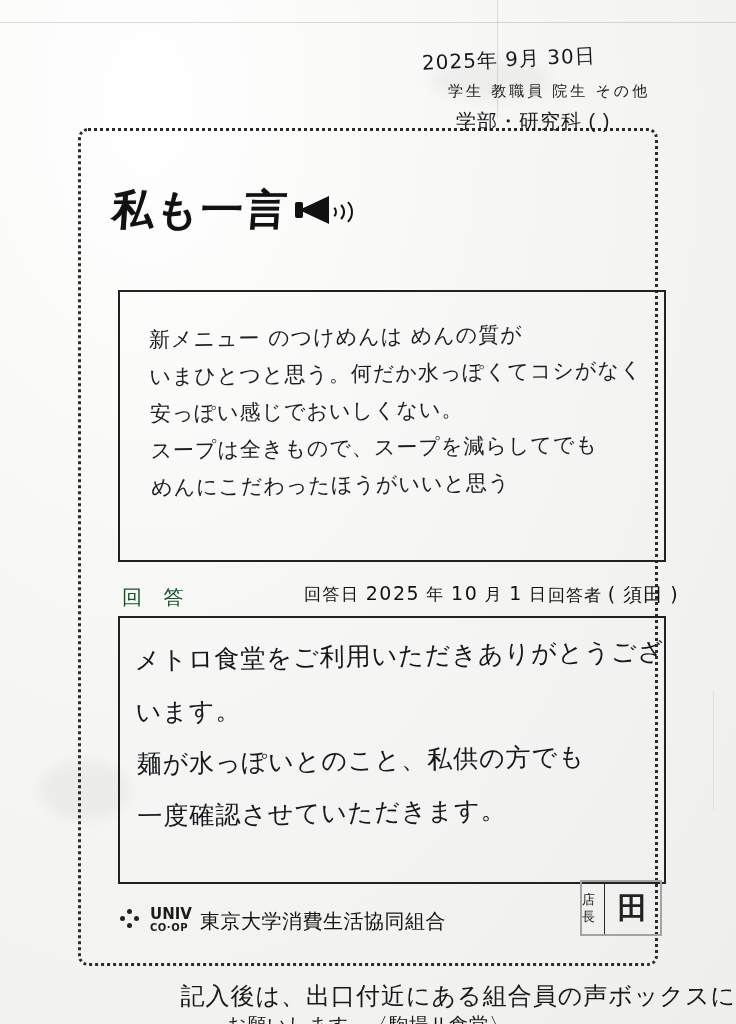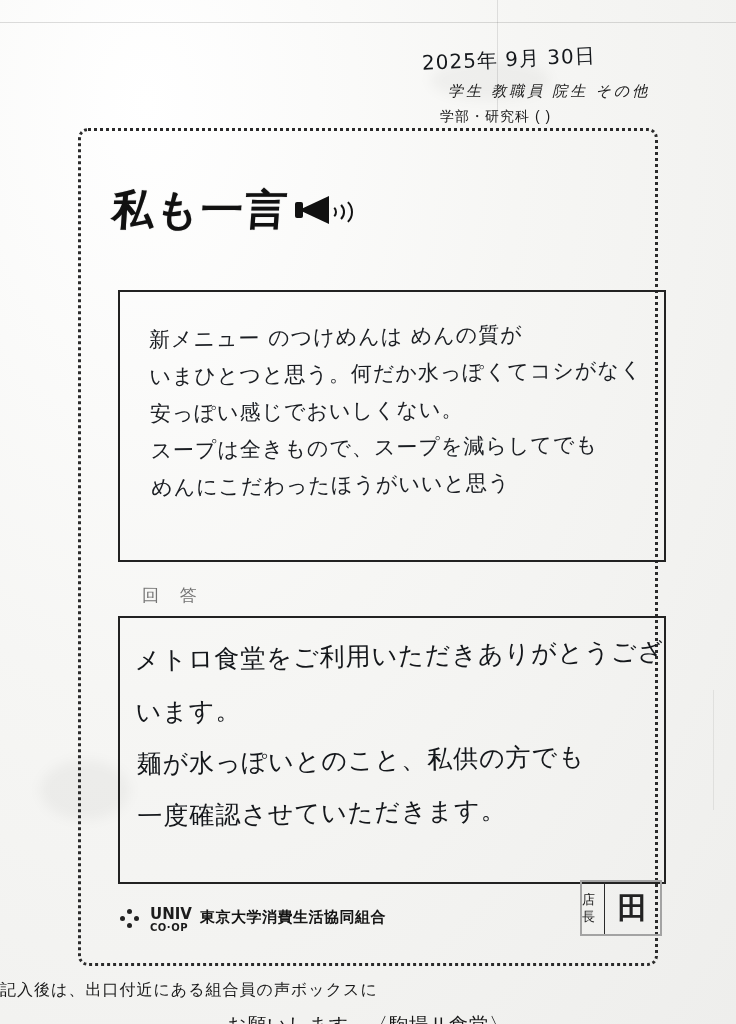--- a/index.html
+++ b/index.html
@@ -92,25 +92,25 @@
     font-family:"DejaVu Sans", sans-serif;
     color:#15181c;
   }
   .date-line{
     position:absolute;left:122px;top:42px;
     font-size:20px;letter-spacing:1px;white-space:nowrap;
     transform:rotate(-2.5deg);
   }
   .attr-line{
     position:absolute;left:148px;top:78px;
-    font-size:15px;letter-spacing:3px;white-space:nowrap;color:#1a1a1a;font-style:italic;
+    font-size:15px;letter-spacing:3px;white-space:nowrap;color:#1a1a1a;
   }
   .dept-line{
-    position:absolute;left:140px;top:104px;
-    font-size:14px;letter-spacing:1px;white-space:nowrap;color:#1a1a1a;
+    position:absolute;left:156px;top:104px;
+    font-size:20px;letter-spacing:1px;white-space:nowrap;color:#1a1a1a;
   }
 
   
   .comment-box{
     position:absolute;left:118px;top:290px;width:548px;height:272px;
     border:2px solid #222;box-sizing:border-box;background:transparent;
   }
   .comment-text{
     position:absolute;left:150px;top:318px;width:520px;
     font-family:"DejaVu Sans", sans-serif;
@@ -118,21 +118,21 @@
     font-size:21px;line-height:37px;letter-spacing:1px;
     white-space:pre-wrap;
     transform:rotate(-0.8deg);
   }
 
   
   .answer-meta{
     position:absolute;left:118px;top:578px;width:548px;height:34px;
   }
   .lbl-answer{
-    position:absolute;left:24px;top:6px;font-size:17px;letter-spacing:8px;color:#737373;
+    position:absolute;left:4px;top:6px;font-size:20px;letter-spacing:8px;color:#14532d;
   }
   .answer-date{
     position:absolute;left:186px;top:4px;font-size:17px;letter-spacing:1.5px;color:#111;
     white-space:nowrap;
   }
   .answer-date .hw{
     font-family:"DejaVu Sans", sans-serif;font-size:19px;
   }
   .answer-person{
     position:absolute;left:430px;top:4px;font-size:17px;letter-spacing:1px;color:#111;
@@ -183,27 +183,27 @@
   .coop-mark .a{left:0;top:8px;}
   .coop-mark .b{left:7px;top:1px;}
   .coop-mark .c{left:7px;top:15px;}
   .coop-mark .d{left:14px;top:8px;}
   .coop-univ{
     font-family:"DejaVu Sans", sans-serif;
     font-weight:bold;font-size:15px;line-height:13px;color:#1c1c1c;
   }
   .coop-univ small{display:block;font-size:10px;letter-spacing:0.5px;}
   .coop-name{
-    font-size:15px;color:#141414;letter-spacing:0.5px;font-weight:bold;
+    font-size:20px;color:#141414;letter-spacing:0.5px;font-weight:normal;
   }
 
   
   .foot1{
-    position:absolute;left:0;right:0;top:980px;text-align:left;
-    font-size:16px;color:#181818;letter-spacing:1px;
+    position:absolute;left:0;right:0;top:980px;text-align:right;
+    font-size:24px;color:#181818;letter-spacing:1px;
   }
   .foot2{
     position:absolute;left:0;right:0;top:1012px;text-align:center;
     font-size:19px;color:#181818;letter-spacing:1px;
     clip-path:inset(0 0 40% 0);
   }
 </style>
 </head>
 <body>
 
@@ -237,20 +237,33 @@
 
 <div class="comment-box"></div>
 <div class="comment-text hand">新メニュー のつけめんは めんの質が
 いまひとつと思う。何だか水っぽくてコシがなく
 安っぽい感じでおいしくない。
 スープは全きもので、スープを減らしてでも
 めんにこだわったほうがいいと思う</div>
 
 <div class="answer-meta">
   <div class="lbl-answer">回 答</div>
+  <div class="answer-date">
+    <span>回答日</span>
+    <span class="hw">2025</span>
+    <span>年</span>
+    <span class="hw">10</span>
+    <span>月</span>
+    <span class="hw">1</span>
+    <span>日</span>
+  </div>
+  <div class="answer-person">
+    <span>回答者</span>
+    <span class="hw">( 須田 )</span>
+  </div>
 </div>
 
 <div class="answer-box"></div>
 <div class="answer-text hand">メトロ食堂をご利用いただきありがとうございます。
 麺が水っぽいとのこと、私供の方でも
 一度確認させていただきます。</div>
 
 <div class="stamp">
   <div class="side">店長</div>
   <div class="main">田</div>

